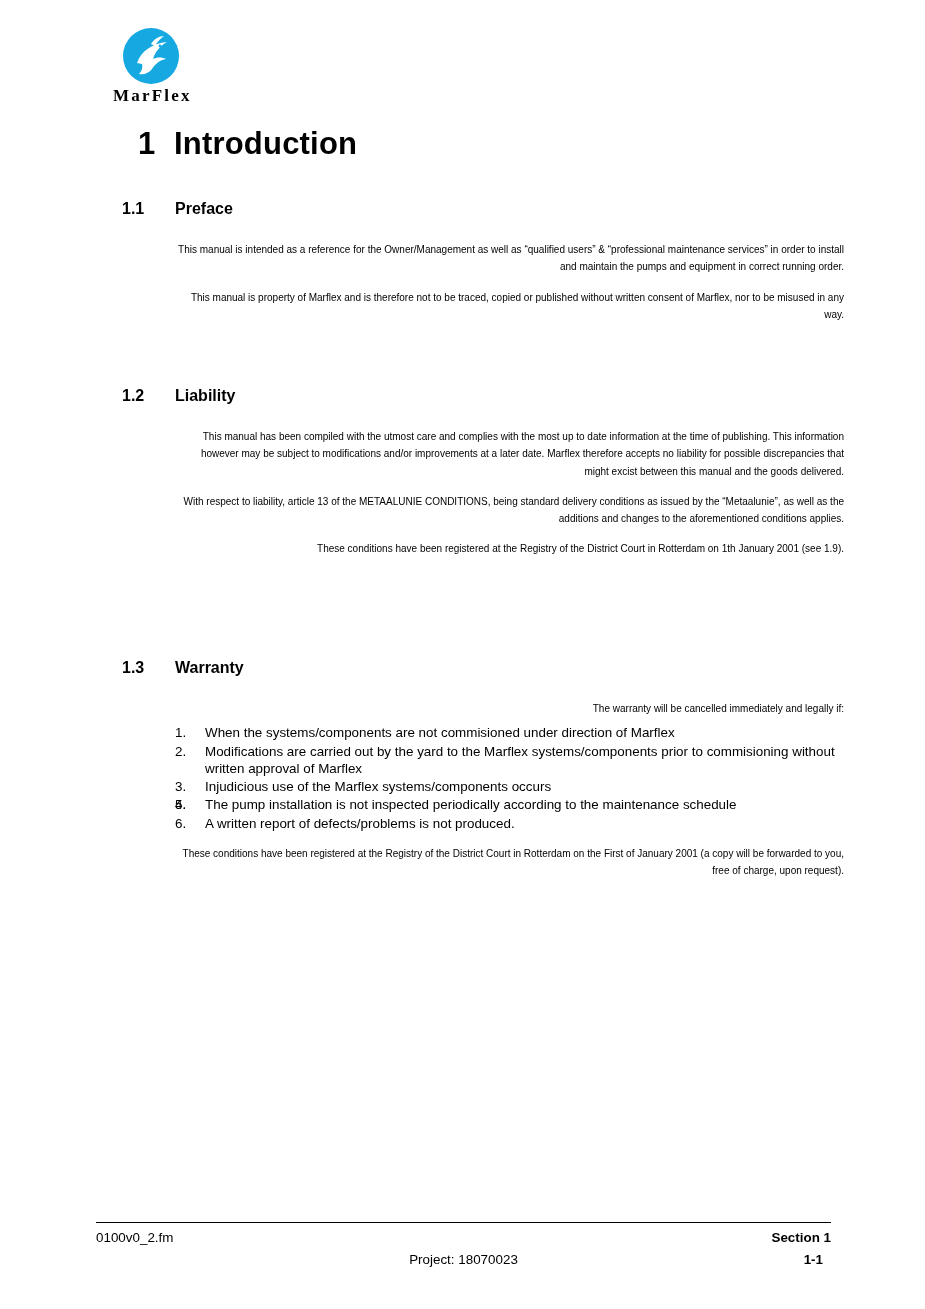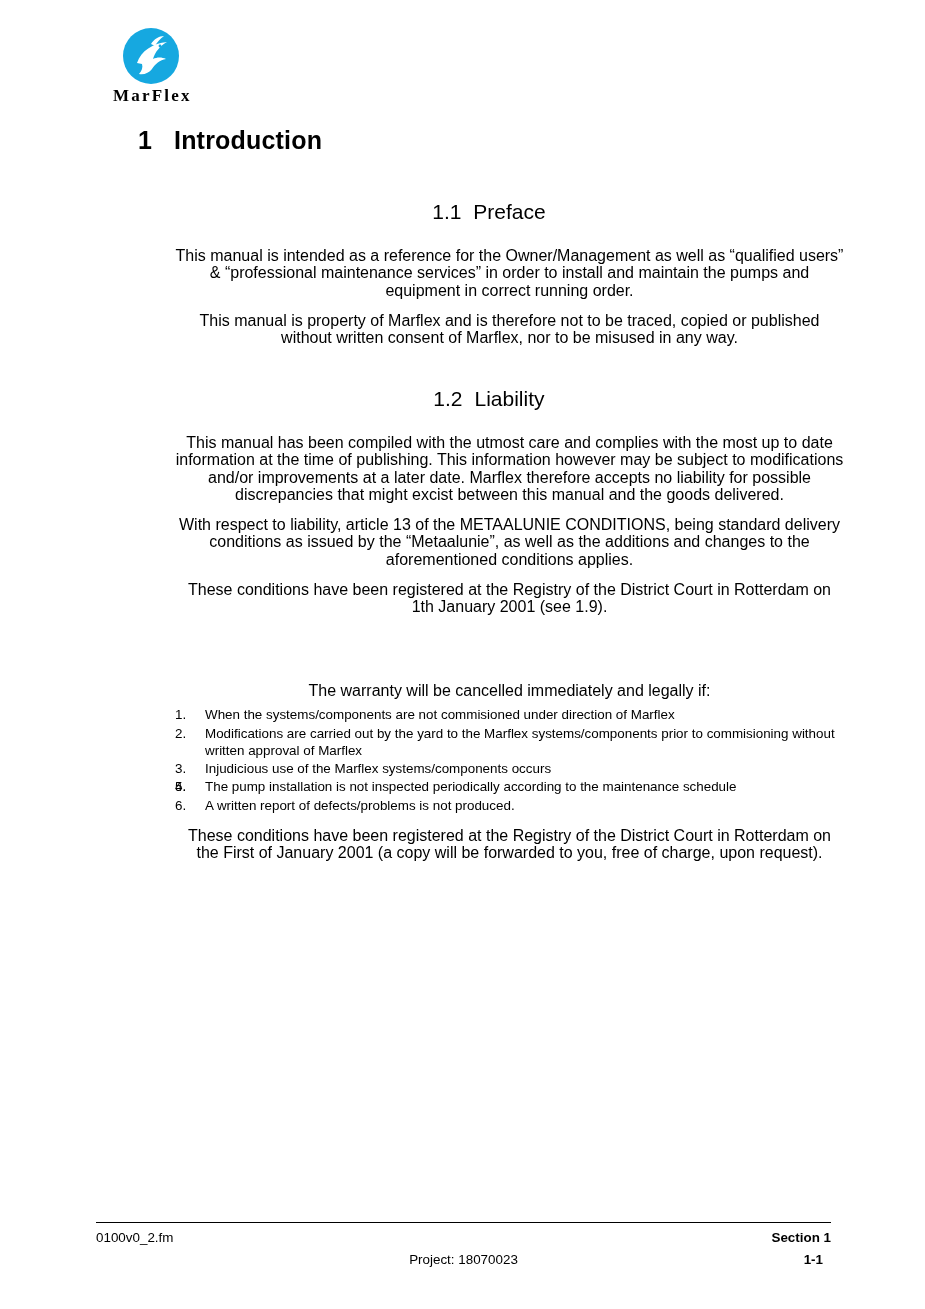--- a/index.html
+++ b/index.html
@@ -57,52 +57,51 @@
     letter-spacing: 2.2px;
     color: #000000;
     white-space: nowrap;
   }
 
   h1.chapter {
     position: absolute;
     left: 138px;
     top: 126px;
     margin: 0;
-    font-size: 25px;
+    font-size: 31px;
     font-weight: bold;
     letter-spacing: 0.2px;
   }
   h1.chapter .num {
     display: inline-block;
     width: 36px;
   }
 
   .section {
     position: absolute;
     left: 122px;
     width: 722px;
   }
   h2.heading {
     margin: 0 0 0 0;
-    font-size: 21px;
-    font-weight: normal;
-    text-align: center;
+    font-size: 16px;
+    font-weight: bold;
   }
   h2.heading .num {
     display: inline-block;
     width: 53px;
   }
 
   .body-text {
     margin: 0;
     padding: 0;
-    font-size: 16px;
+    font-size: 10px;
     line-height: 17.3px;
     color: #000;
-    text-align: center;
+    text-align: right;
   }
   .para {
     margin: 0 0 13px 53px;
     width: 669px;
   }
   .first-para {
     margin-top: 23px;
   }
 
   ol.warranty-list {
@@ -206,20 +205,23 @@
   <div class="section" style="top:387px;">
     <h2 class="heading">
       <span class="num">1.2</span><span>Liability</span>
     </h2>
     <p class="body-text para first-para">This manual has been compiled with the utmost care and complies with the most up to date information at the time of publishing. This information however may be subject to modifications and/or improvements at a later date. Marflex therefore accepts no liability for possible discrepancies that might excist between this manual and the goods delivered.</p>
     <p class="body-text para">With respect to liability, article 13 of the METAALUNIE CONDITIONS, being standard delivery conditions as issued by the “Metaalunie”, as well as the additions and changes to the aforementioned conditions applies.</p>
     <p class="body-text para">These conditions have been registered at the Registry of the District Court in Rotterdam on 1th January 2001 (see 1.9).</p>
   </div>
 
   <div class="section" style="top:659px;">
+    <h2 class="heading">
+      <span class="num">1.3</span><span>Warranty</span>
+    </h2>
     <p class="body-text para first-para" style="margin-bottom:7px;">The warranty will be cancelled immediately and legally if:</p>
     <ol class="warranty-list">
       <li><span class="lnum">1.</span><span>When the systems/components are not commisioned under direction of Marflex</span></li>
       <li><span class="lnum">2.</span><span>Modifications are carried out by the yard to the Marflex systems/components prior to commisioning without written approval of Marflex</span></li>
       <li><span class="lnum">3.</span><span>Injudicious use of the Marflex systems/components occurs</span></li>
       <li><span class="lnum">4.</span></li>
       <li><span class="lnum">5.</span><span>The pump installation is not inspected periodically according to the maintenance schedule</span></li>
       <li><span class="lnum">6.</span><span>A written report of defects/problems is not produced.</span></li>
     </ol>
     <p class="body-text para">These conditions have been registered at the Registry of the District Court in Rotterdam on the First of January 2001 (a copy will be forwarded to you, free of charge, upon request).</p>

